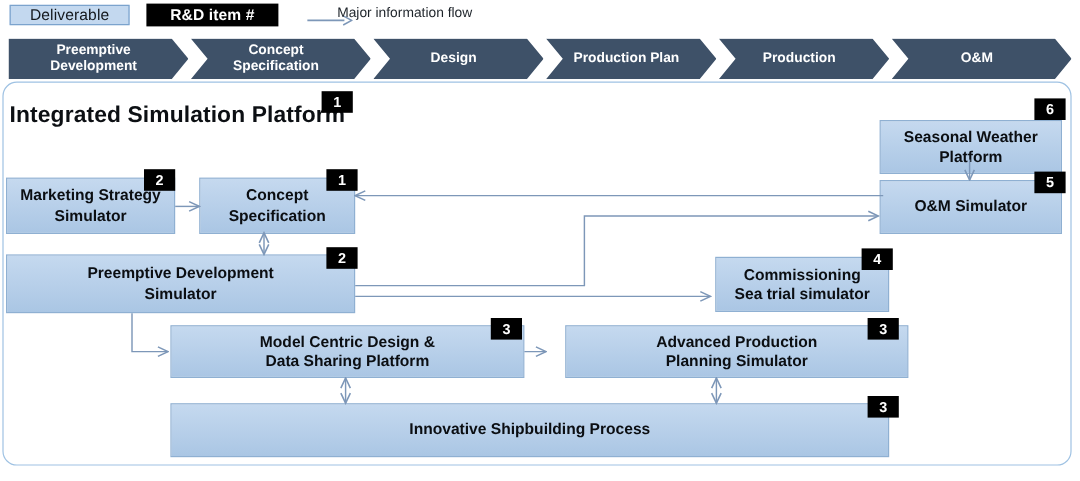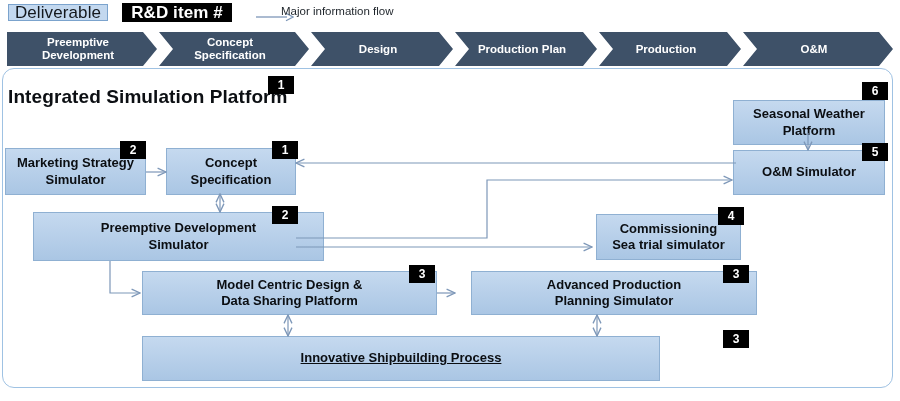--- a/index.html
+++ b/index.html
@@ -12,21 +12,21 @@
     width:900px;
     height:401px;
     background:#ffffff;
     overflow:hidden;
   }
 
   
   .legend-chip{
     position:absolute;
     display:flex;align-items:center;justify-content:center;
-    font-size:17px;
+    font-size:13px;
     letter-spacing:.1px;
     box-sizing:border-box;
   }
   .legend-deliverable{
     left:8px;top:4px;width:100px;height:17px;
     background:#c3d8ef;border:1px solid #7ba3cd;color:#14181d;
   }
   .legend-rd{
     left:122px;top:3px;width:110px;height:19px;
     background:#000000;color:#ffffff;font-weight:600;text-align:right;
@@ -225,21 +225,21 @@
   </div>
   <div class="badge" style="left:862px;top:82px;">6</div>
 
   <div class="box" style="left:733px;top:150px;width:152px;height:45px;">
     <div>
       <span>O&amp;M Simulator</span>
     </div>
   </div>
   <div class="badge" style="left:862px;top:143px;">5</div>
 
-  <div class="box" style="left:5px;top:212px;width:291px;height:49px;margin-left:28px;">
+  <div class="box" style="left:5px;top:212px;width:291px;height:49px;">
     <div>
       <span>Preemptive Development</span>
       <span>Simulator</span>
     </div>
   </div>
   <div class="badge" style="left:272px;top:206px;">2</div>
 
   <div class="box" style="left:596px;top:214px;width:145px;height:46px;">
     <div>
       <span>Commissioning</span>
@@ -257,20 +257,20 @@
   <div class="badge" style="left:409px;top:265px;">3</div>
 
   <div class="box" style="left:455px;top:271px;width:286px;height:44px;margin-left:16px;">
     <div>
       <span>Advanced Production</span>
       <span>Planning Simulator</span>
     </div>
   </div>
   <div class="badge" style="left:723px;top:265px;">3</div>
 
-  <div class="box" style="left:142px;top:336px;width:518px;height:45px;text-decoration:underline;">
+  <div class="box" style="left:142px;top:336px;width:599px;height:45px;">
     <div>
       <span>Innovative Shipbuilding Process</span>
     </div>
   </div>
   <div class="badge" style="left:723px;top:330px;">3</div>
 
 </div>
 
 </body></html>

